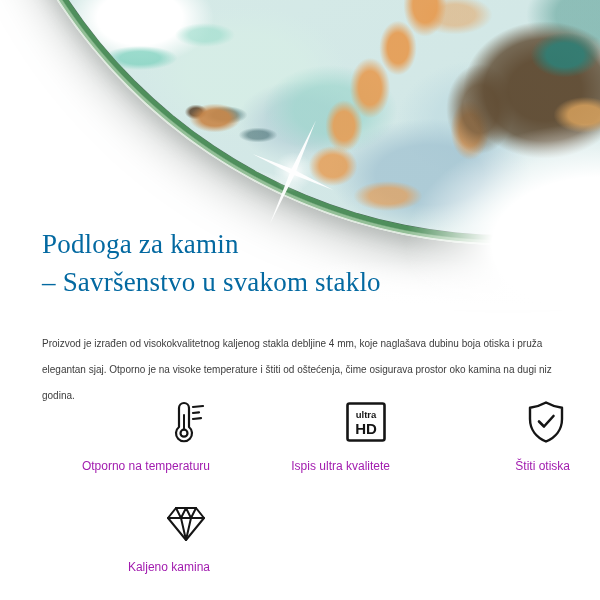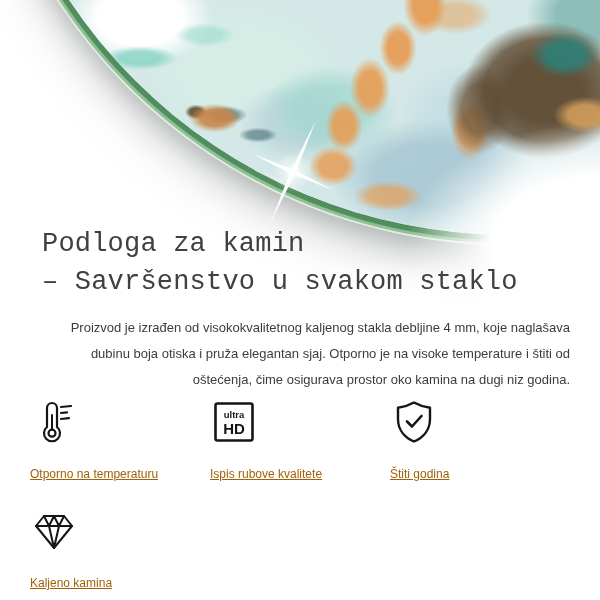--- a/index.html
+++ b/index.html
@@ -53,34 +53,34 @@
   .hero-fade{
     position:absolute;left:0;top:0;width:600px;height:310px;pointer-events:none;
     background:
       radial-gradient(ellipse 270px 170px at 600px 245px, #ffffff 0 40%, rgba(255,255,255,0) 72%),
       linear-gradient(to bottom, rgba(255,255,255,0) 84%, #ffffff 99%);
   }
   .sparkle{position:absolute;left:233px;top:112px;width:120px;height:120px;pointer-events:none;}
   
   .section{position:absolute;left:42px;top:225px;width:528px;}
   .heading{
-    margin:0;font-family:Liberation Mono, monospace;font-weight:400;
-    font-size:27px;line-height:38px;color:#404040;letter-spacing:0.2px;
+    margin:0;font-family:Liberation Serif, serif;font-weight:400;
+    font-size:27px;line-height:38px;color:#0369a1;letter-spacing:0.2px;
   }
   .desc{
-    margin:14px 0 0 0;font-size:13px;line-height:26px;color:#3c3c3c;text-align:right;
+    margin:30px 0 0 0;font-size:10px;line-height:26px;color:#3c3c3c;
   }
   
   .features{
     position:absolute;left:30px;top:396px;width:540px;
     display:grid;grid-template-columns:repeat(3,1fr);row-gap:24px;
   }
-  .feature{display:flex;flex-direction:column;align-items:flex-start;gap:8px;}
+  .feature{display:flex;flex-direction:column;align-items:flex-end;}
   .feature .ic{height:52px;display:flex;align-items:center;justify-content:center;}
-  .feature .lbl{margin-top:11px;font-size:12px;color:#a16207;line-height:14px;text-align:center;text-decoration:underline;}
+  .feature .lbl{margin-top:11px;font-size:12px;color:#a21caf;line-height:14px;text-align:center;}
   .ico{stroke:#151515;fill:none;stroke-width:2.2;stroke-linecap:round;stroke-linejoin:round;}
   .ico .fill{fill:#151515;stroke:none;}
   .ico text{fill:#151515;stroke:none;font-family:"Liberation Sans","DejaVu Sans",sans-serif;font-weight:bold;}
 </style>
 </head>
 <body>
 
 <div class="canvas">
 
   <div class="hero">
@@ -126,31 +126,31 @@
     </div>
 
     <div class="feature">
       <div class="ic">
         <svg class="ico" width="48" height="48" viewBox="0 0 48 48">
           <rect x="5.5" y="5.5" width="37" height="37" rx="2" stroke-width="2.6"></rect>
           <text x="24" y="20" font-size="9.5" text-anchor="middle">ultra</text>
           <text x="24" y="36" font-size="15" text-anchor="middle">HD</text>
         </svg>
       </div>
-      <span class="lbl">Ispis rubove kvalitete</span>
+      <span class="lbl">Ispis ultra kvalitete</span>
     </div>
 
     <div class="feature">
       <div class="ic">
         <svg class="ico" width="48" height="48" viewBox="0 0 48 48">
           <path d="M24 4.5 C28.5 7 34.5 9 40 9.8 V21 C40 31.5 33.5 39.5 24 43.5 C14.5 39.5 8 31.5 8 21 V9.8 C13.5 9 19.5 7 24 4.5 Z" stroke-width="2.4"></path>
           <path d="M17 23.5 L22 28.5 L31.5 18" stroke-width="2.6"></path>
         </svg>
       </div>
-      <span class="lbl">Štiti godina</span>
+      <span class="lbl">Štiti otiska</span>
     </div>
 
     <div class="feature">
       <div class="ic">
         <svg class="ico" width="48" height="48" viewBox="0 0 48 48">
           <path d="M14 9 H34 L42 19 L24 41 L6 19 Z" stroke-width="2"></path>
           <path d="M6 19 H42 M14 9 L19 19 M34 9 L29 19 M24 9 L19 19 M24 9 L29 19 M19 19 L24 41 M29 19 L24 41" stroke-width="2"></path>
         </svg>
       </div>
       <span class="lbl">Kaljeno kamina</span>

